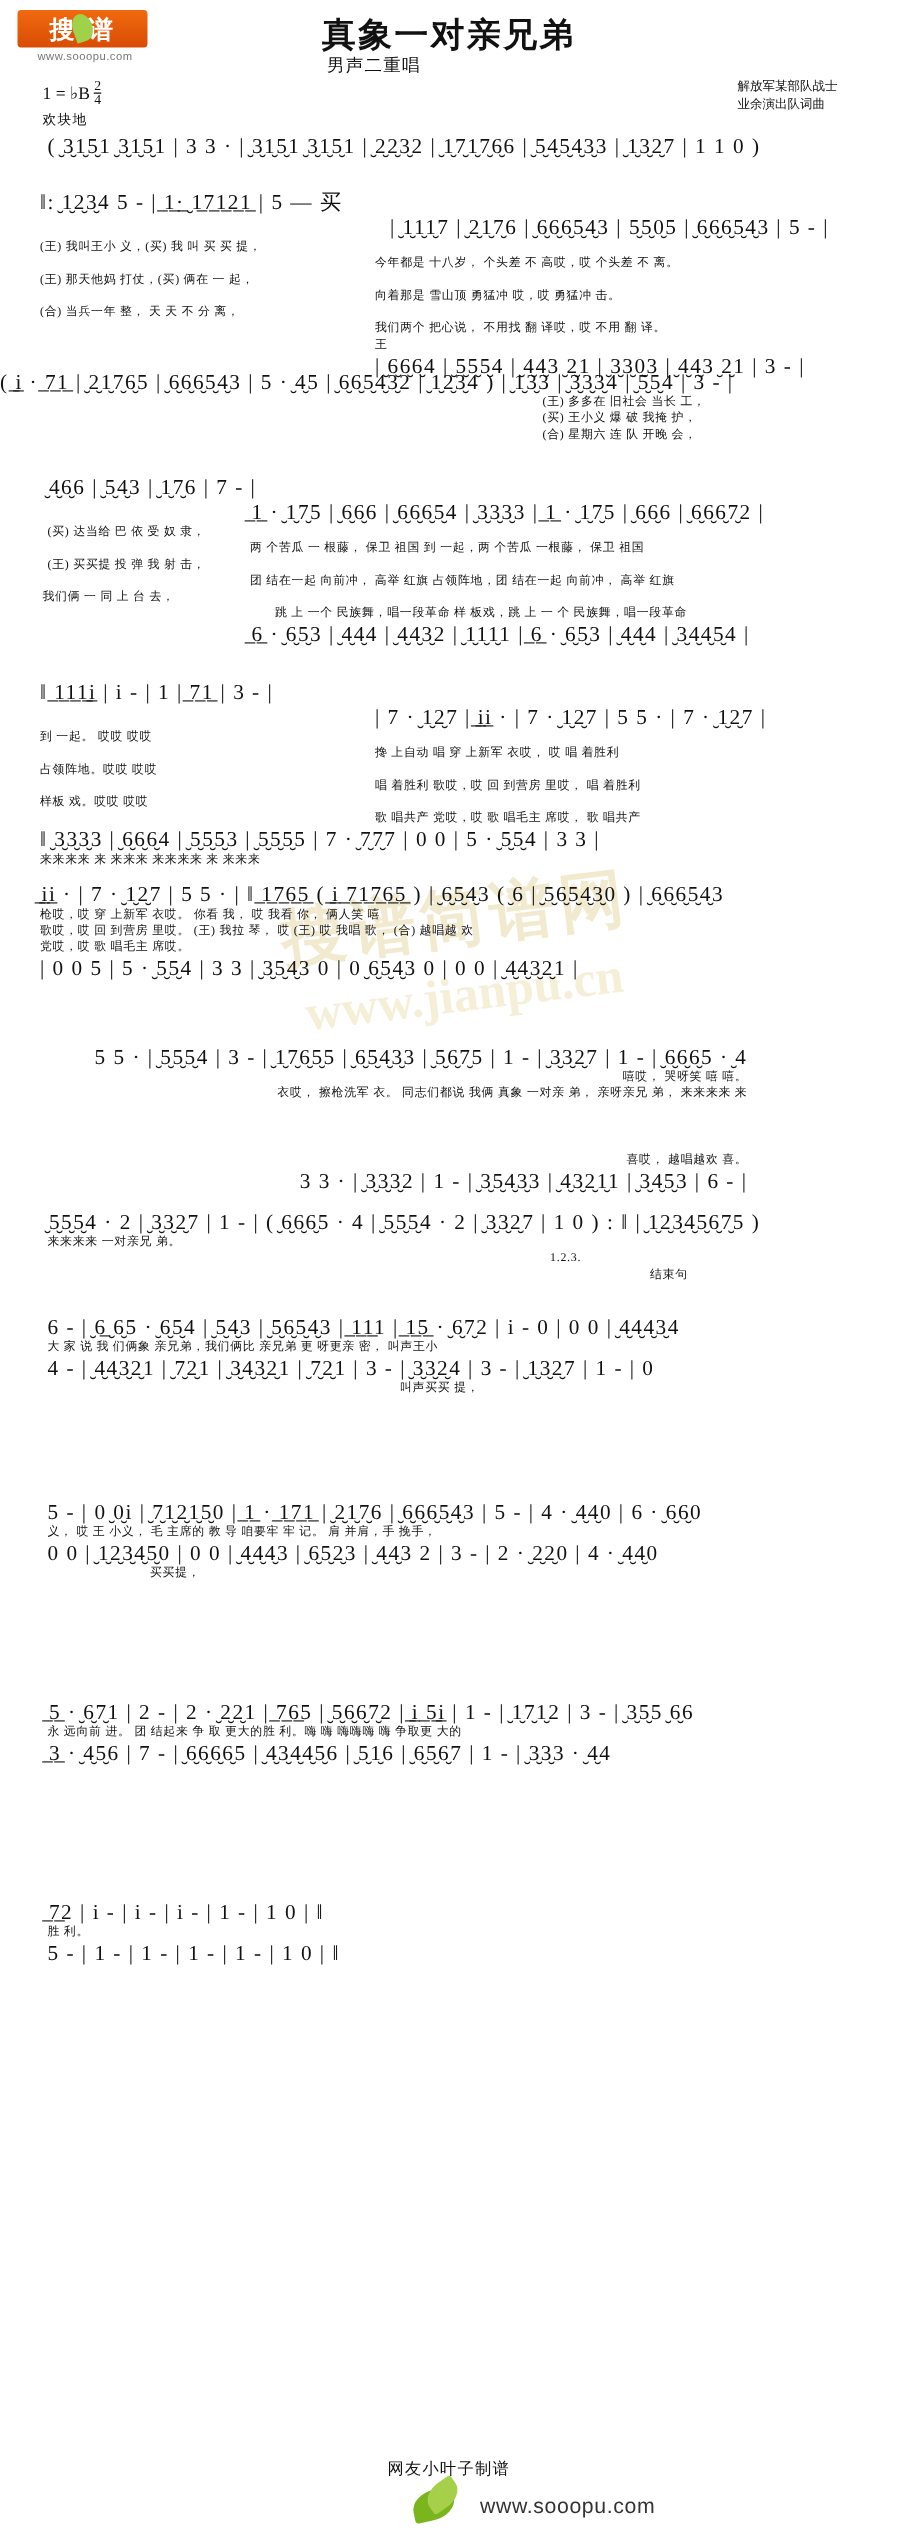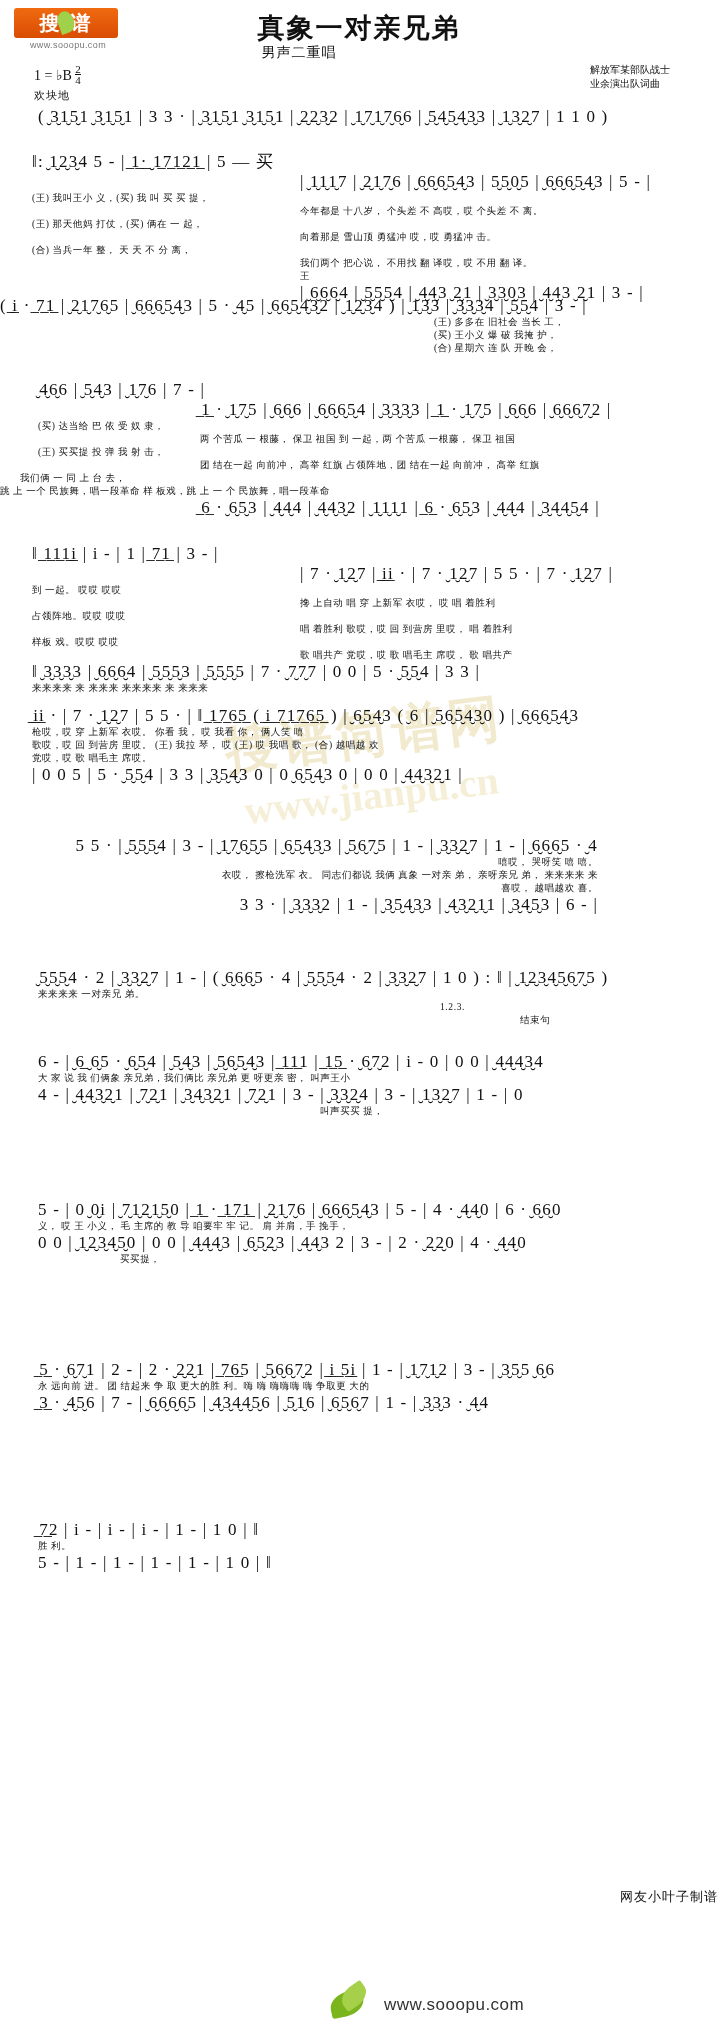--- a/index.html
+++ b/index.html
@@ -110,21 +110,21 @@
     white-space:nowrap;
     line-height:20px;
   }
   .lyr{
     font-size:9.5px;
     letter-spacing:.6px;
     white-space:nowrap;
     line-height:13px;
   }
   .footer-note{
-    position:absolute;left:0;top:1888px;width:718px;text-align:right;
+    position:absolute;left:0;top:1966px;width:718px;text-align:center;
     font-size:13px;letter-spacing:1px;
   }
   .footer-url{
     position:absolute;left:384px;top:1995px;
     font-family:"Liberation Sans", sans-serif;
     font-size:17px;color:#333;letter-spacing:.5px;
   }
   .footer-leaf{
     position:absolute;left:330px;top:1986px;width:44px;height:34px;
   }
@@ -174,21 +174,21 @@
     </span>
   </div>
   <div class="tempo">欢块地</div>
 
   <div id="music-body">
       <div class="row" style="top: 107px;">
         <div class="notes" style="padding-left: 38px;">( ̮3̮1̮5̮1 ̮3̮1̮5̮1 | 3  3 · | ̮3̮1̮5̮1 ̮3̮1̮5̮1 | ̮2̮2̮3̮2 | ̮1̮7̮1̮7̮6̮6 | ̮5̮4̮5̮4̮3̮3 | ̮1̮3̮2̮7 | 1 1 0 )</div>
       </div>
       <div class="row" style="top: 152px;">
         <div class="notes" style="padding-left: 32px;">‖: ̮1̮2̮3̮4   5 -  | ̲1̲·̲ ̮1̲7̲1̲2̲1̲ |  5 — 买</div>
-        <div class="notes" style="padding-left: 300px;">| ̮1̮1̮1̮7 | ̮2̮1̮7̮6 | ̮6̮6̮6̮5̮4̮3 | 5̮5̮0̮5 | ̮6̮6̮6̮5̮4̮3 | 5 - |</div>
+        <div class="notes" style="padding-left: 300px; margin-left: 12px;">| ̮1̮1̮1̮7 | ̮2̮1̮7̮6 | ̮6̮6̮6̮5̮4̮3 | 5̮5̮0̮5 | ̮6̮6̮6̮5̮4̮3 | 5 - |</div>
         <div class="lyr" style="padding-left: 32px;">(王) 我叫王小   义，(买) 我 叫 买 买   提，</div>
         <div class="lyr" style="padding-left: 300px;">今年都是 十八岁， 个头差  不  高哎，哎  个头差 不  离。</div>
         <div class="lyr" style="padding-left: 32px;">(王) 那天他妈  打仗，(买) 俩在 一 起，</div>
         <div class="lyr" style="padding-left: 300px;">向着那是  雪山顶  勇猛冲   哎，哎  勇猛冲  击。</div>
         <div class="lyr" style="padding-left: 32px;">(合) 当兵一年   整，   天 天 不  分  离，</div>
         <div class="lyr" style="padding-left: 300px;">我们两个 把心说， 不用找  翻   译哎，哎  不用  翻  译。</div>
         <div class="lyr" style="padding-left: 300px;">王</div>
         <div class="notes" style="padding-left: 300px;">| ̮6̮6̮6̮4 | ̮5̮5̮5̮4 | ̮4̮4̮3 ̮2̮1 | ̮3̮3̮0̮3 | ̮4̮4̮3 ̮2̮1 | 3 - |</div>
       </div>
       <div class="row" style="top: 296px;">
@@ -197,22 +197,22 @@
         <div class="lyr" style="padding-left: 434px;">(买) 王小义  爆 破   我掩   护，</div>
         <div class="lyr" style="padding-left: 434px;">(合) 星期六  连 队   开晚   会，</div>
       </div>
       <div class="row" style="top: 380px;">
         <div class="notes" style="padding-left: 38px;">̮4̮6̮6 | ̮5̮4̮3 | ̮1̮7̮6 | 7 - |</div>
         <div class="notes" style="padding-left: 200px;">̲1̲ · ̮1̮7̮5 | ̮6̮6̮6 | ̮6̮6̮6̮5̮4 | ̮3̮3̮3̮3 | ̲1̲ · ̮1̮7̮5 | ̮6̮6̮6 | ̮6̮6̮6̮7̮2 |</div>
         <div class="lyr" style="padding-left: 38px;">(买) 达当给  巴  依 受   奴   隶，</div>
         <div class="lyr" style="padding-left: 200px;">两 个苦瓜 一 根藤， 保卫 祖国  到 一起，两 个苦瓜  一根藤， 保卫  祖国</div>
         <div class="lyr" style="padding-left: 38px;">(王) 买买提  投  弹 我 射   击，</div>
         <div class="lyr" style="padding-left: 200px;">团 结在一起   向前冲，  高举  红旗   占领阵地，团   结在一起  向前冲， 高举  红旗</div>
-        <div class="lyr" style="padding-left: 20px; font-family: Liberation Serif, serif;">我们俩   一  同 上  台   去，</div>
-        <div class="lyr" style="">跳  上 一个  民族舞，唱一段革命   样  板戏，跳   上 一 个  民族舞，唱一段革命</div>
+        <div class="lyr" style="padding-left: 34px; font-family: Liberation Serif, serif;">我们俩   一  同 上  台   去，</div>
+        <div class="lyr" style="padding-left: 200px; margin-left: 20px;">跳  上 一个  民族舞，唱一段革命   样  板戏，跳   上 一 个  民族舞，唱一段革命</div>
         <div class="notes" style="padding-left: 200px;">̲6̲ · ̮6̮5̮3 | ̮4̮4̮4 | ̮4̮4̮3̮2 | ̮1̮1̮1̮1 | ̲6̲ · ̮6̮5̮3 | ̮4̮4̮4 | ̮3̮4̮4̮5̮4 |</div>
       </div>
       <div class="row" style="top: 544px;">
         <div class="notes" style="padding-left: 32px;">‖ ̲1̲1̲1̲i̲ | i - | 1 | ̲7̲1̲ | 3 - |</div>
         <div class="notes" style="padding-left: 300px;">| 7 · ̮1̮2̮7 | ̲i̲i̲ · | 7 · ̮1̮2̮7 | 5 5 · | 7 · ̮1̮2̮7 |</div>
         <div class="lyr" style="padding-left: 32px;">到 一起。 哎哎       哎哎</div>
         <div class="lyr" style="padding-left: 300px;">搀  上自动   唱  穿 上新军  衣哎，   哎  唱   着胜利</div>
         <div class="lyr" style="padding-left: 32px;">占领阵地。哎哎       哎哎</div>
         <div class="lyr" style="padding-left: 300px;">唱  着胜利   歌哎，哎 回  到营房  里哎，   唱   着胜利</div>
         <div class="lyr" style="padding-left: 32px;">样板  戏。哎哎       哎哎</div>
@@ -224,21 +224,21 @@
         <div class="notes" style="padding-left: 32px;">̲i̲i̲ ·  | 7 · ̮1̮2̮7 | 5 5 · | ‖ ̲1̲7̲6̲5̲ ( ̲i̲ ̲7̲1̲7̲6̲5̲ ) | ̮6̮5̮4̮3 ( ̮6 | ̮5̮6̮5̮4̮3̮0 ) | ̮6̮6̮6̮5̮4̮3</div>
         <div class="lyr" style="padding-left: 32px;">枪哎，哎  穿  上新军  衣哎。     你看  我，      哎  我看  你，         俩人笑  嘻</div>
         <div class="lyr" style="padding-left: 32px;">歌哎，哎  回  到营房  里哎。     (王) 我拉  琴，    哎    (王) 哎  我唱  歌，       (合) 越唱越  欢</div>
         <div class="lyr" style="padding-left: 32px;">党哎，哎  歌  唱毛主  席哎。</div>
         <div class="notes" style="padding-left: 32px;">| 0  0 5 | 5 · ̮5̮5̮4 | 3 3 | ̮3̮5̮4̮3  0 | 0 ̮6̮5̮4̮3  0 | 0   0 | ̮4̮4̮3̮2̮1 |</div>
       </div>
       <div class="row" style="top: 836px; text-align: right;">
         <div class="notes" style="padding-left: 32px;">5 5 · | ̮5̮5̮5̮4 | 3 -  | ̮1̮7̮6̮5̮5 | ̮6̮5̮4̮3̮3 | ̮5̮6̮7̮5 | 1 - | ̮3̮3̮2̮7 | 1 - | ̮6̮6̮6̮5 · ̮4</div>
         <div class="lyr" style="padding-left: 32px;">嘻哎，   哭呀笑 嘻  嘻。</div>
         <div class="lyr" style="padding-left: 32px;">衣哎，   擦枪洗军  衣。      同志们都说 我俩 真象  一对亲  弟，     亲呀亲兄  弟，    来来来来  来</div>
-        <div class="lyr" style="padding-left: 40px;">喜哎，   越唱越欢  喜。</div>
+        <div class="lyr" style="padding-left: 40px; margin-top: 40px;">喜哎，   越唱越欢  喜。</div>
         <div class="notes" style="padding-left: 32px;">3 3 · | ̮3̮3̮3̮2 | 1 - | ̮3̮5̮4̮3̮3 | ̮4̮3̮2̮1̮1 | ̮3̮4̮5̮3 | 6 - |</div>
       </div>
       <div class="row" style="top: 968px;">
         <div class="notes" style="padding-left: 38px;">̮5̮5̮5̮4 · 2 | ̮3̮3̮2̮7 | 1 -  | ( ̮6̮6̮6̮5 · 4 | ̮5̮5̮5̮4 · 2 | ̮3̮3̮2̮7 | 1 0 ) : ‖ | ̮1̮2̮3̮4̮5̮6̮7̮5 )</div>
         <div class="lyr" style="padding-left: 38px;">来来来来   一对亲兄  弟。</div>
         <div class="lyr" style="padding-left: 440px;">1.2.3.</div>
         <div class="lyr" style="padding-left: 520px;">结束句</div>
       </div>
       <div class="row" style="top: 1052px;">
         <div class="notes" style="padding-left: 38px;">6 - | ̮6̲ ̮6̮5 · ̮6̮5̮4 | ̮5̮4̮3 | ̮5̮6̮5̮4̮3 | ̲1̲1̲1 | ̲1̲5̲ · ̮6̮7̮2 | i - 0 | 0  0 | ̮4̮4̮4̮3̮4</div>

